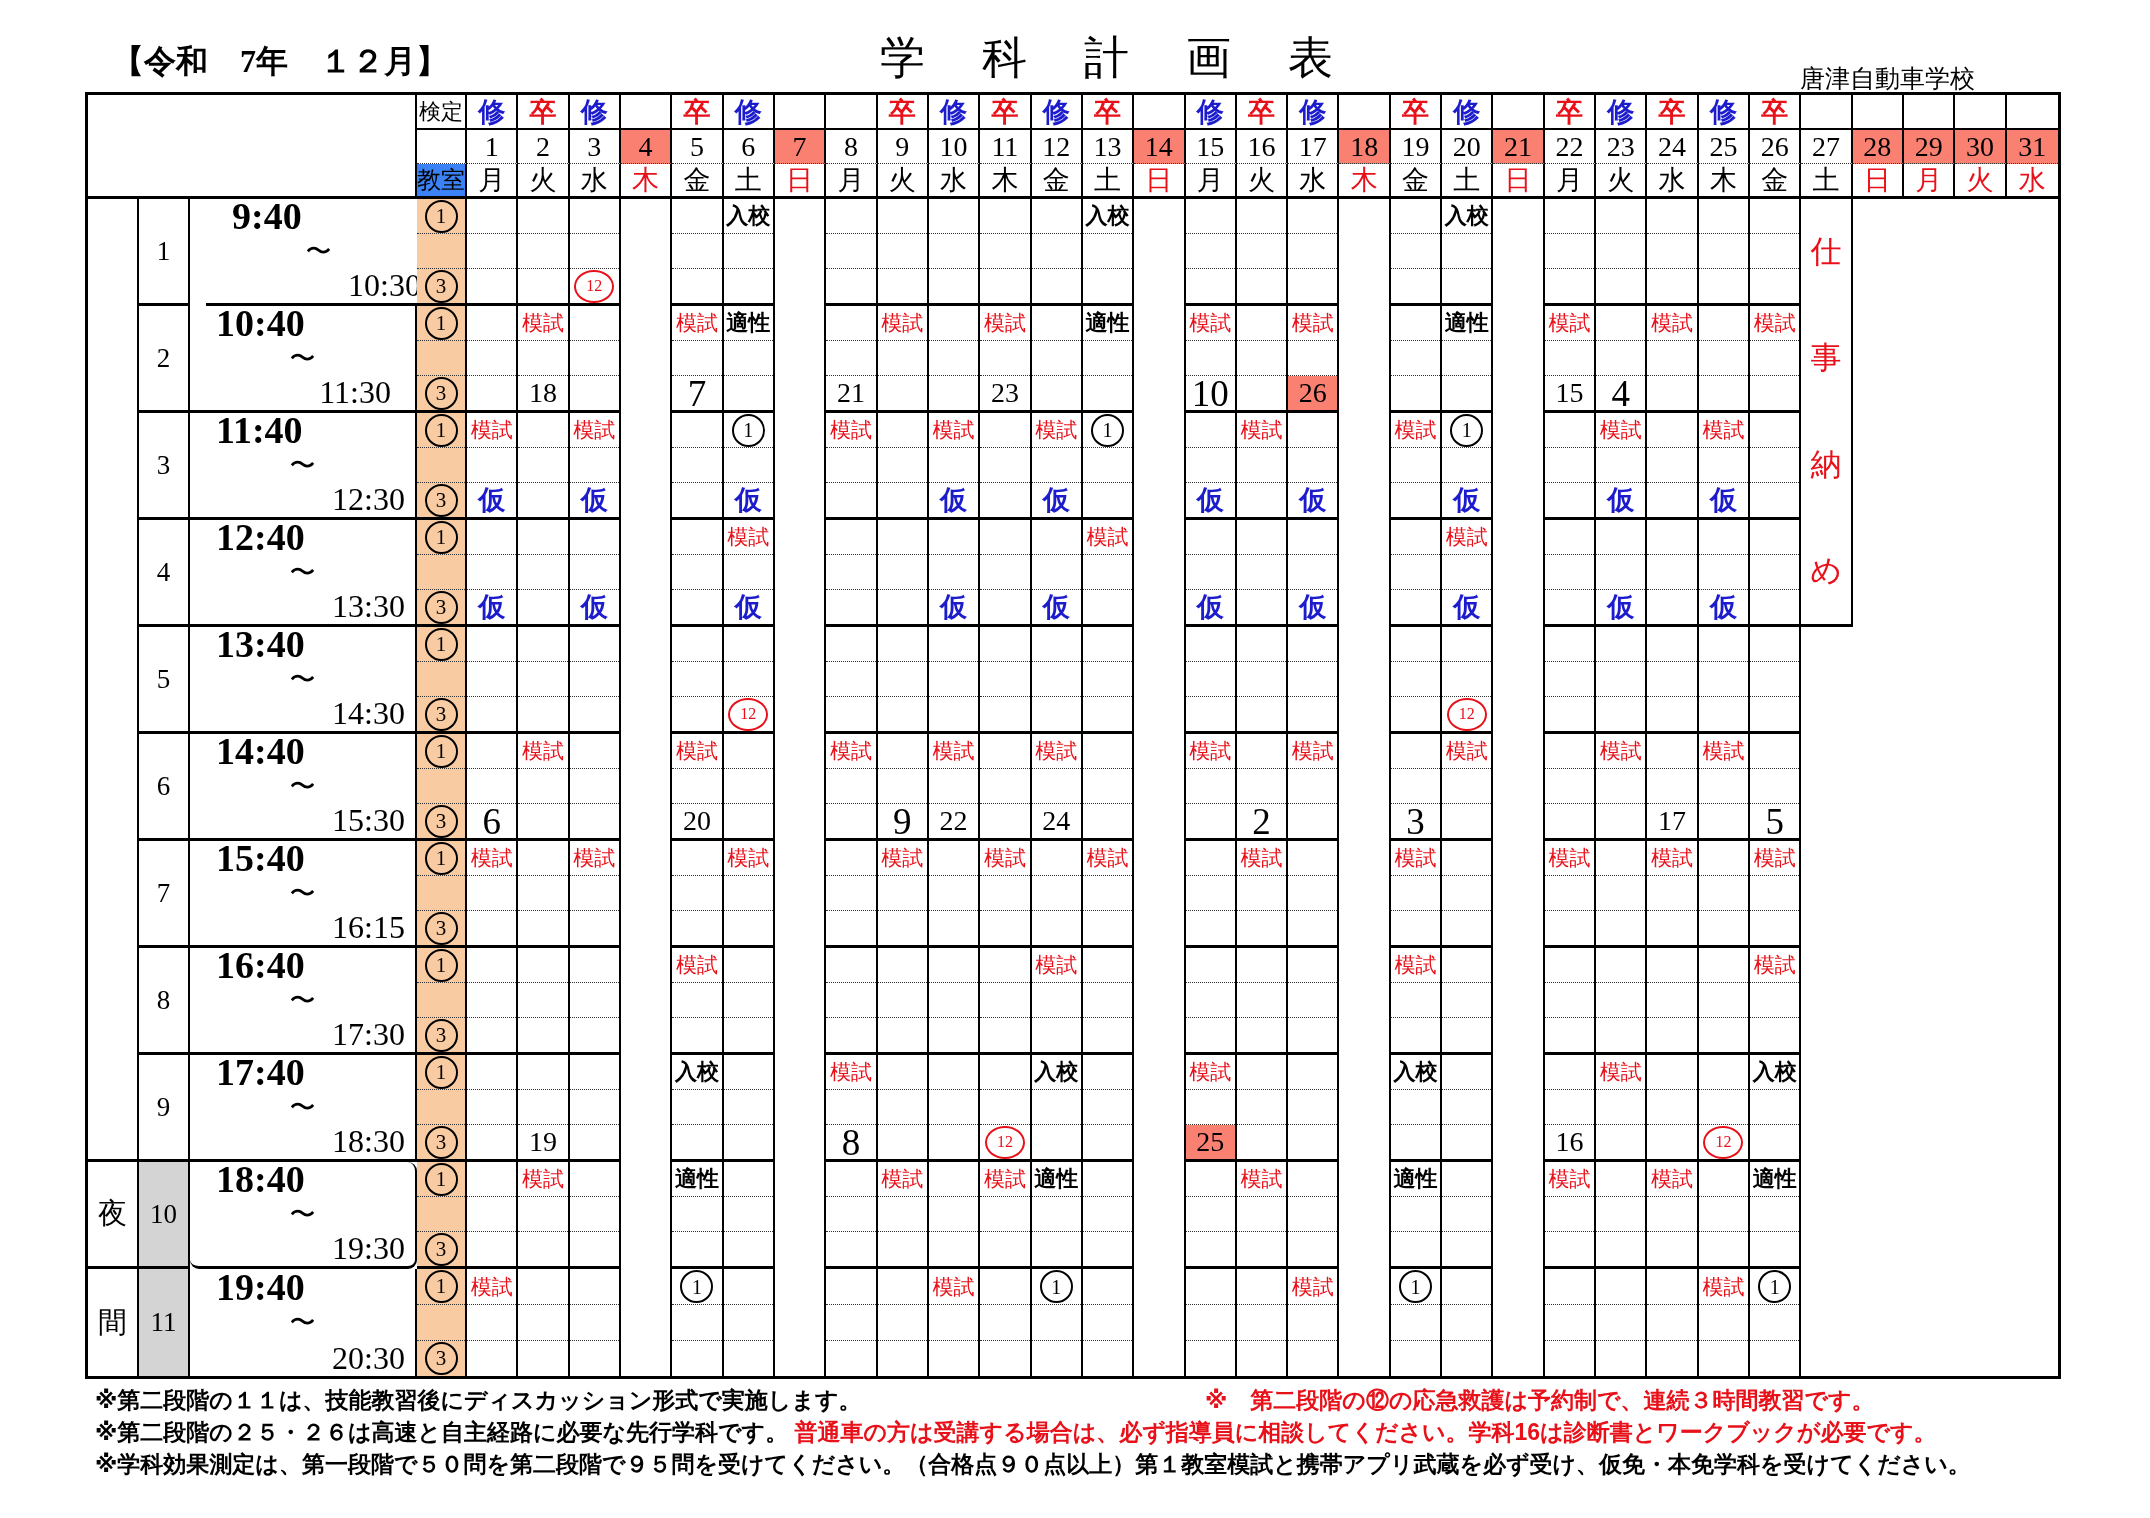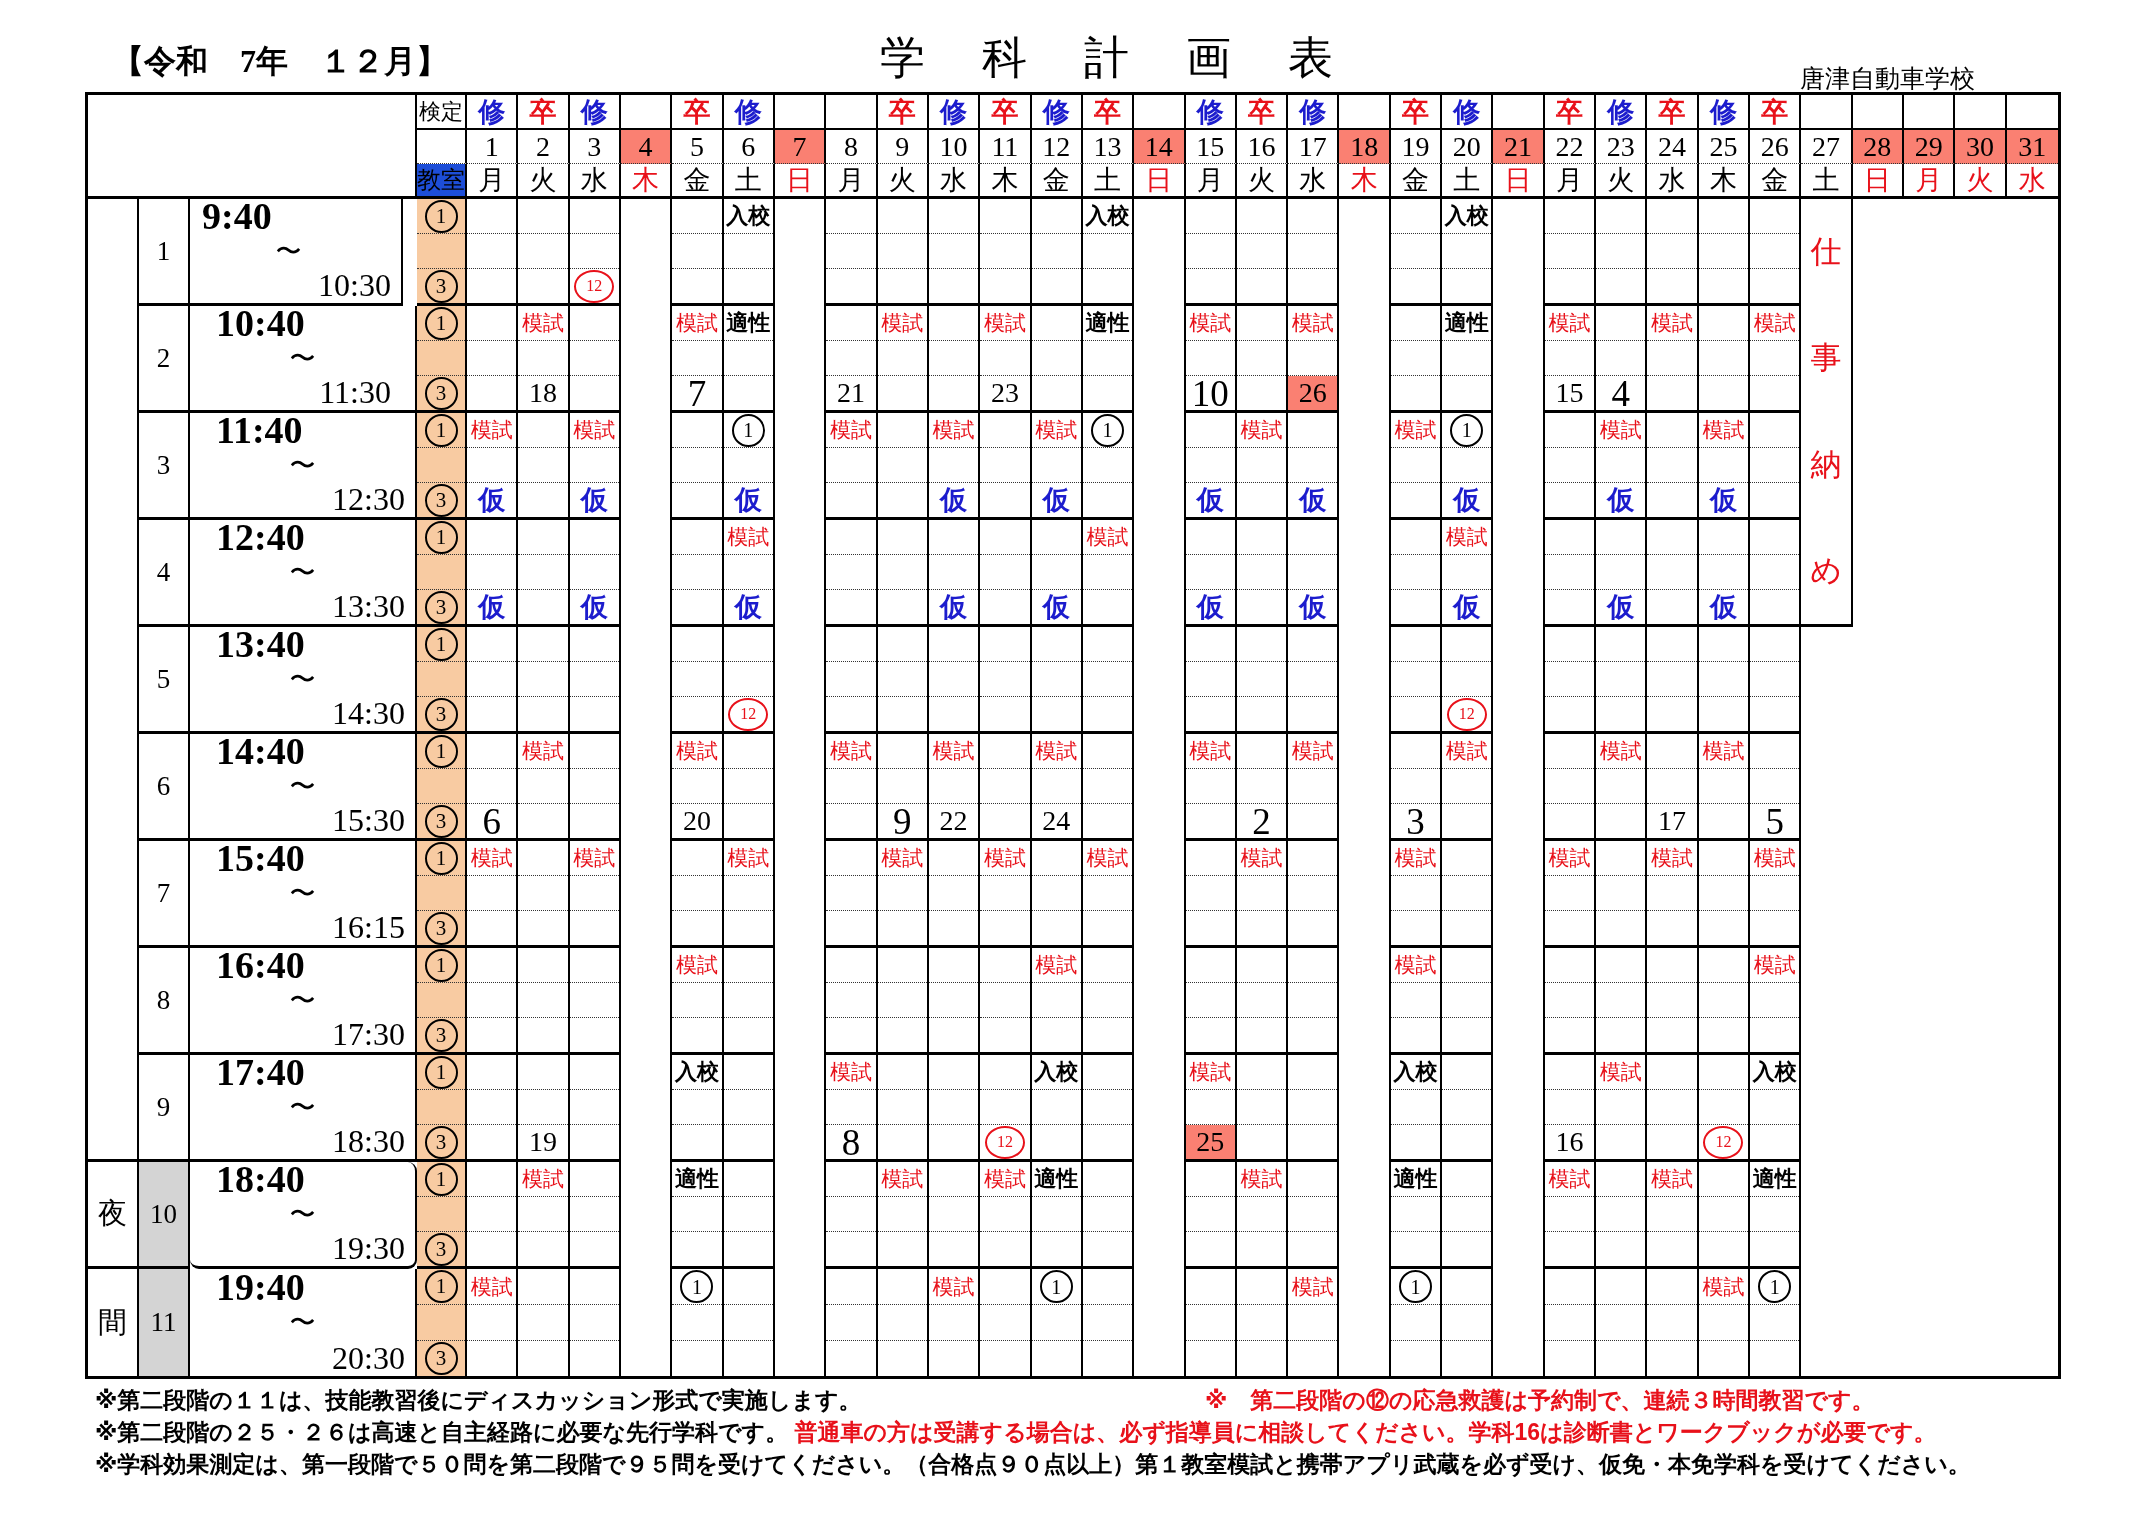--- a/index.html
+++ b/index.html
@@ -40,21 +40,21 @@
   <div class="title" style="left:880px;top:28px;">学　科　計　画　表</div>
   <div class="school" style="left:1800px;top:62px;">唐津自動車学校</div>
 
   <div id="table">
       <div class="cell " style="left: 85px; top: 92px; width: 1976px; height: 1287px; border: 3px solid rgb(0, 0, 0);"></div>
       <div class="cell br bb3" style="left: 88px; top: 95px; width: 329px; height: 104px;"></div>
       <div class="cell br bb2" style="left: 417px; top: 95px; width: 50px; height: 35px;">
         <span class="" style="font-size: 22px;">検定</span>
       </div>
       <div class="cell br bbd" style="left: 417px; top: 130px; width: 50px; height: 34px;"></div>
-      <div class="cell br bb3" style="left: 417px; top: 164px; width: 50px; height: 35px; background: #1d4ed8; text-align: right;">
+      <div class="cell br bb3" style="left: 417px; top: 164px; width: 50px; height: 35px; background: #3b82f6; text-align: right;">
         <span class="" style="font-size: 24px;">教室</span>
       </div>
       <div class="cell br bb2" style="left: 467px; top: 95px; width: 51.3226px; height: 35px;">
         <span class="t-kentei" style="color: rgb(28, 28, 205);">修</span>
       </div>
       <div class="cell br bbd" style="left: 467px; top: 130px; width: 51.3226px; height: 34px;">
         <span class="t-daynum">1</span>
       </div>
       <div class="cell br bb3" style="left: 467px; top: 164px; width: 51.3226px; height: 35px;">
         <span class="t-week" style="color: rgb(0, 0, 0);">月</span>
@@ -310,21 +310,21 @@
       <div class="cell br bb3" style="left: 88px; top: 199px; width: 51px; height: 963px;"></div>
       <div class="cell br bb3" style="left: 88px; top: 1162px; width: 51px; height: 107px;">
         <span class="" style="font-size: 29px;">夜</span>
       </div>
       <div class="cell br" style="left: 88px; top: 1269px; width: 51px; height: 107px;">
         <span class="" style="font-size: 29px;">間</span>
       </div>
       <div class="cell br bb3" style="left: 139px; top: 199px; width: 51px; height: 107px;">
         <span class="" style="font-size: 27px;">1</span>
       </div>
-      <div class="cell br col3 bb3" style="left: 176px; top: 199px; width: 227px; height: 107px;">
+      <div class="cell br col3 bb3" style="left: 206px; top: 199px; width: 227px; height: 107px;">
         <div class="sub" style="justify-content: flex-start; padding-left: 26px; font-size: 38px; font-weight: 600;">9:40</div>
         <div class="sub" style="font-size: 26px;">〜</div>
         <div class="sub" style="justify-content: flex-end; padding-right: 10px; font-size: 32px; padding-left: 36px;">10:30</div>
       </div>
       <div class="cell br col3 bb3" style="left: 417px; top: 199px; width: 50px; height: 107px; background: rgb(248, 203, 162);">
         <div class="sub bbd">
           <span class="ring" style="font-size: 21px;">1</span>
         </div>
         <div class="sub bbd"></div>
         <div class="sub">

